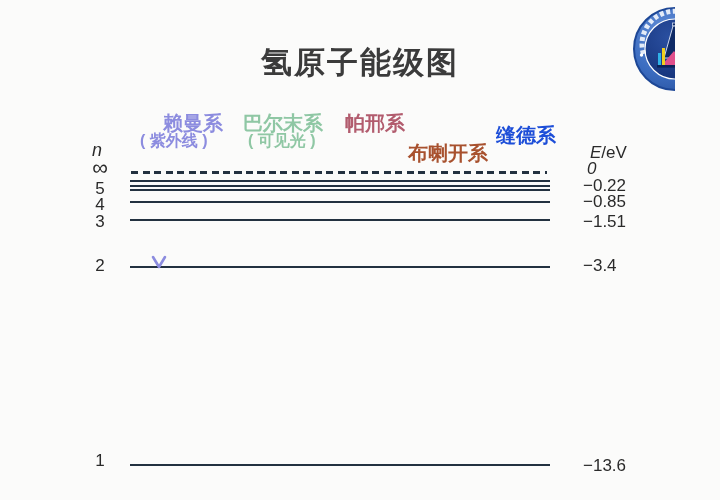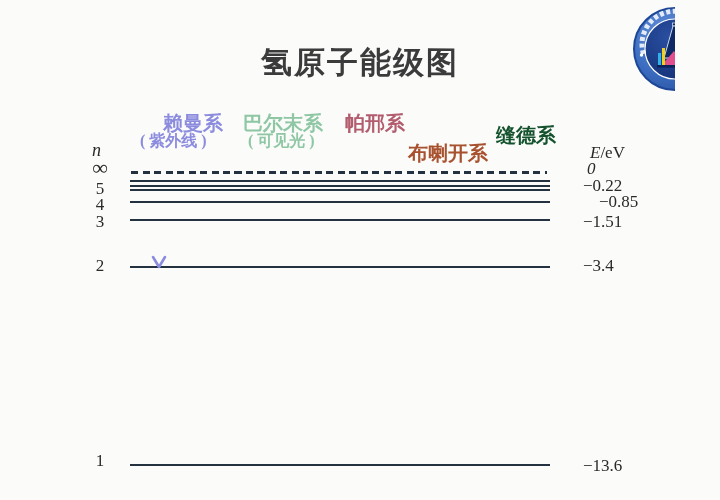--- a/index.html
+++ b/index.html
@@ -1,33 +1,33 @@
 <!DOCTYPE html>
 <html><head>
 <meta charset="utf-8">
 <style>
   html,body{margin:0;padding:0;background:#fbfbfa;}
   #stage{
     position:relative;width:675px;height:500px;overflow:hidden;
     background:#fbfbfa;
-    font-family:Liberation Serif, serif;
+    font-family:Liberation Sans, sans-serif;
     color:#2f2f2f;
   }
   .abs{position:absolute;}
   
   .title{
     left:0;top:42px;width:720px;text-align:center;
     font-size:31px;font-weight:bold;color:#3b3b3b;letter-spacing:2px;
   }
   
   .s-lyman{color:#8c8cdf;}
   .s-balmer{color:#8fc7a4;}
   .s-paschen{color:#b25c6e;}
   .s-brackett{color:#a8512e;}
-  .s-pfund{color:#14532d;}
+  .s-pfund{color:#1d4ed8;}
   .ser1{font-size:20px;font-weight:bold;white-space:nowrap;}
   .ser2{font-size:16px;font-weight:bold;white-space:nowrap;}
   
   .n-header{left:92px;top:140px;font-size:18px;font-style:italic;color:#2a2a2a;}
   .e-header{left:582px;top:143px;font-size:17px;color:#2a2a2a;white-space:nowrap;margin-left:8px;}
   .e-header .sym{font-style:italic;}
   .zero{left:587px;top:159px;font-size:17px;font-style:italic;color:#2a2a2a;}
   
   .lvl{left:130px;width:420px;height:2px;background:#233140;}
   .lvl-inf{left:131px;width:416px;height:3px;background:repeating-linear-gradient(90deg,#233140 0 7px,transparent 7px 11.5px);}
@@ -105,18 +105,18 @@
   </svg>
 
   <span class="abs nlab inf" style="top:157px;">∞</span>
   <span class="abs nlab" style="top:179px;">5</span>
   <span class="abs nlab" style="top:195px;">4</span>
   <span class="abs nlab" style="top:212px;">3</span>
   <span class="abs nlab" style="top:256px;">2</span>
   <span class="abs nlab" style="top:451px;">1</span>
 
   <span class="abs eval" style="top:176px;">−0.22</span>
-  <span class="abs eval" style="top:192px;margin-left:16px;">−0.85</span>
+  <span class="abs eval" style="top:192px;">−0.85</span>
   <span class="abs eval" style="top:212px;">−1.51</span>
   <span class="abs eval" style="top:256px;">−3.4</span>
   <span class="abs eval" style="top:456px;">−13.6</span>
 
 </div>
 
 </body></html>

